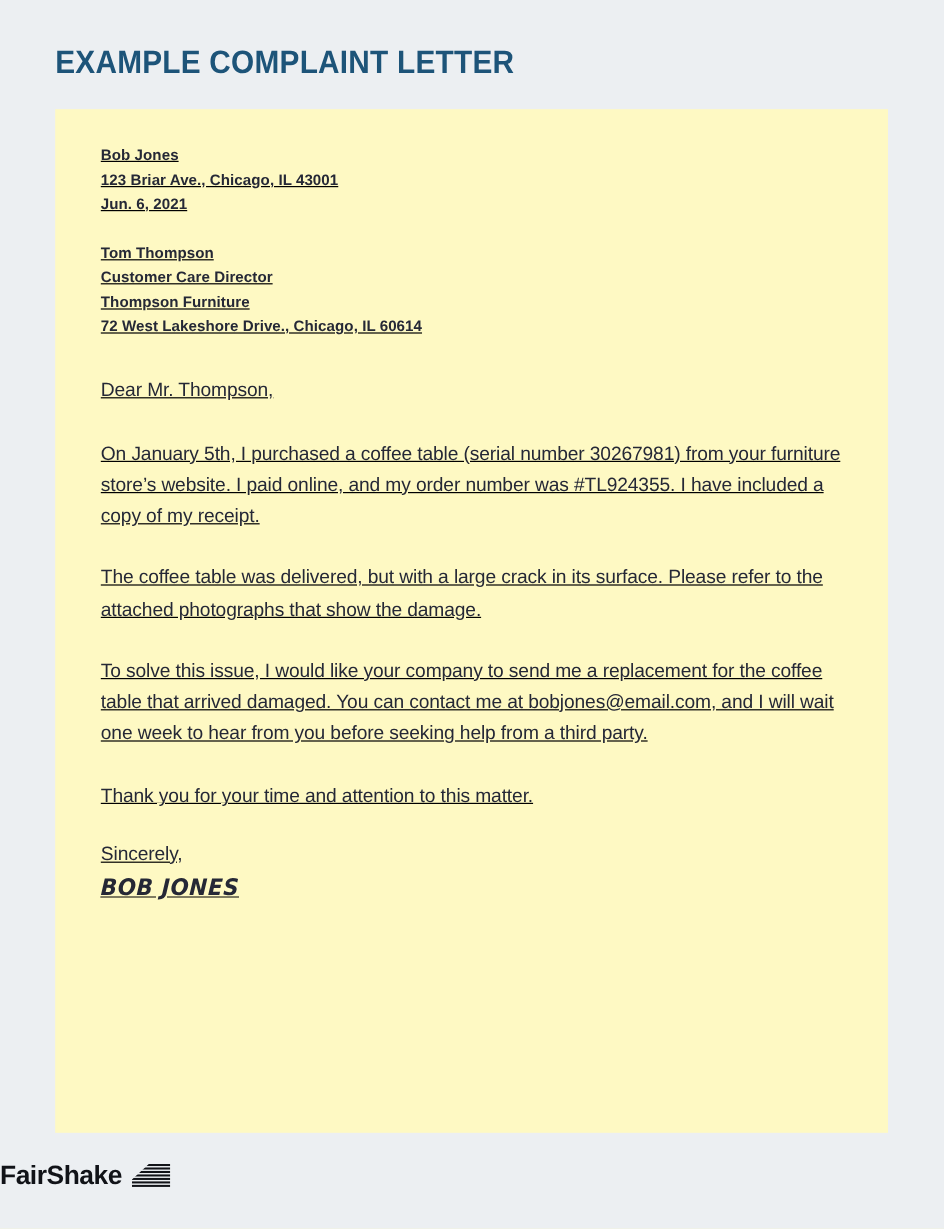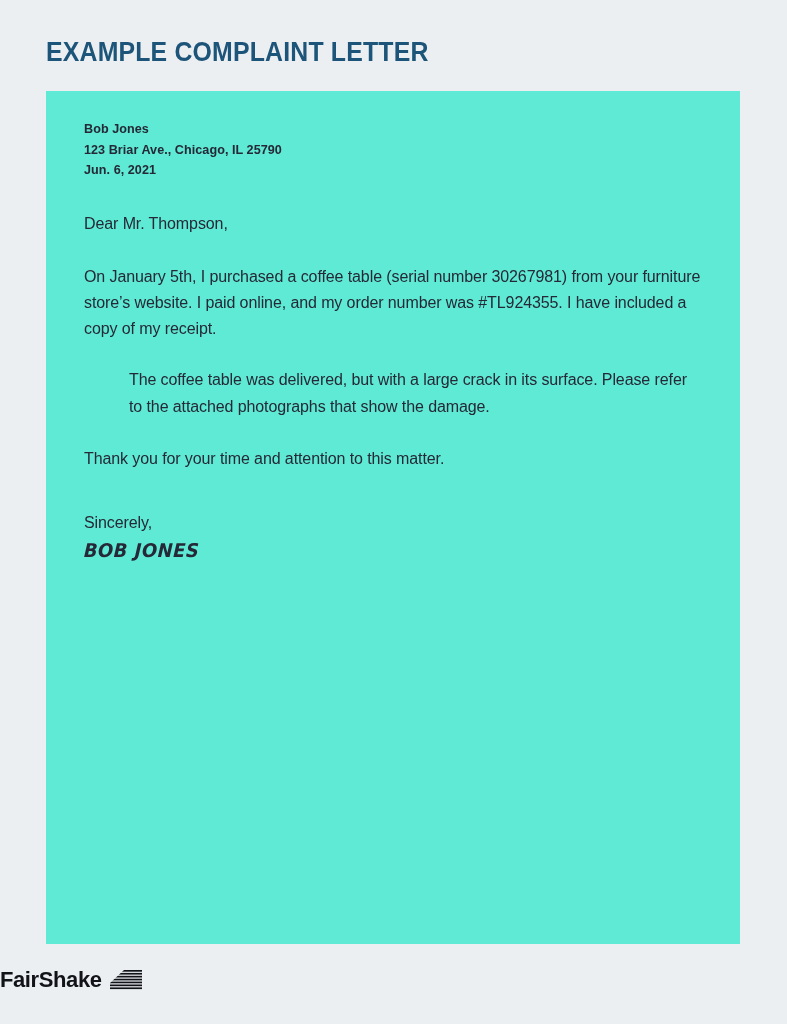--- a/index.html
+++ b/index.html
@@ -36,23 +36,24 @@
     transform-origin: left center;
     white-space: nowrap;
   }
 
   .letter-card {
     position: absolute;
     left: 46px;
     top: 91px;
     width: 694px;
     height: 853px;
-    background: #5eead4;
+    background: #fef9c3;
     box-sizing: border-box;
     padding: 26px 38px 20px 38px;
+    text-decoration: underline;
   }
 
   .addr-block {
     color: #252836;
     font-size: 12.6px;
     font-weight: bold;
     line-height: 20.5px;
     letter-spacing: 0.05px;
   }
 
@@ -78,29 +79,28 @@
   .salutation {
     margin-top: 30px;
   }
 
   .para {
     margin-top: 27px;
   }
 
   .para-gap {
     margin-top: 25px;
-    margin-left: 45px;
   }
 
   .closing-gap {
     margin-top: 26px;
   }
 
   .signoff {
-    margin-top: 38px;
+    margin-top: 22px;
   }
 
   .signature {
     margin-top: 2px;
     font-family: "DejaVu Sans", sans-serif;
     font-size: 19px;
     line-height: 24px;
     font-weight: bold;
     font-style: italic;
     color: #252836;
@@ -143,32 +143,39 @@
 <body>
 
 <div class="page">
 
   <div class="page-title">EXAMPLE COMPLAINT LETTER</div>
 
   <div class="letter-card">
 
     <div class="addr-block addr-sender">
       <div class="addr-line">Bob Jones</div>
-      <div class="addr-line">123 Briar Ave., Chicago, IL 25790</div>
+      <div class="addr-line">123 Briar Ave., Chicago, IL 43001</div>
       <div class="addr-line">Jun. 6, 2021</div>
     </div>
 
+    <div class="addr-block addr-recipient">
+      <div class="addr-line">Tom Thompson</div>
+      <div class="addr-line">Customer Care Director</div>
+      <div class="addr-line">Thompson Furniture</div>
+      <div class="addr-line">72 West Lakeshore Drive., Chicago, IL 60614</div>
+    </div>
 
     <div class="body-text salutation">Dear Mr. Thompson,</div>
 
     <div class="body-text para">On January 5th, I purchased a coffee table (serial number 30267981) from your furniture store’s website. I paid online, and my order number was #TL924355. I have included a copy of my receipt.</div>
 
     <div class="body-text para-gap">The coffee table was delivered, but with a large crack in its surface. Please refer to the attached photographs that show the damage.</div>
 
 
+    <div class="body-text para-gap">To solve this issue, I would like your company to send me a replacement for the coffee table that arrived damaged. You can contact me at bobjones@email.com, and I will wait one week to hear from you before seeking help from a third party.</div>
 
     <div class="body-text closing-gap">Thank you for your time and attention to this matter.</div>
 
     <div class="body-text signoff">Sincerely,</div>
 
     <div class="signature">BOB JONES</div>
 
   </div>
 
   <div class="brand">

